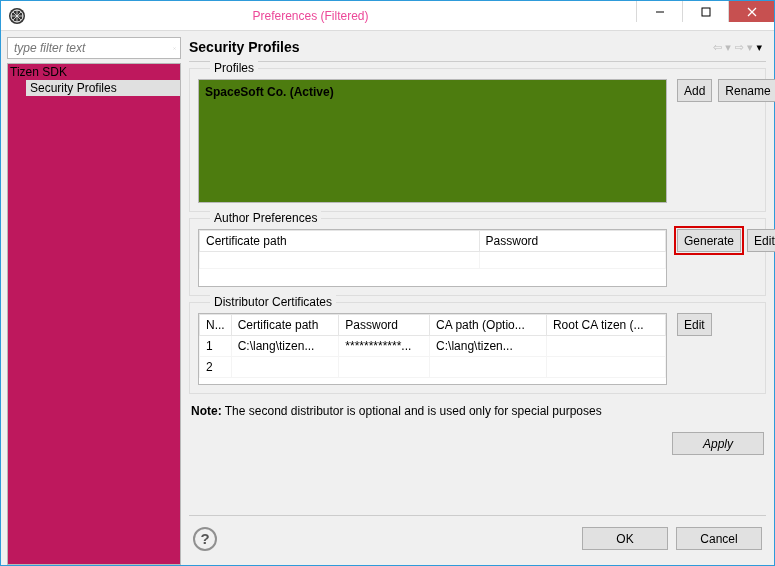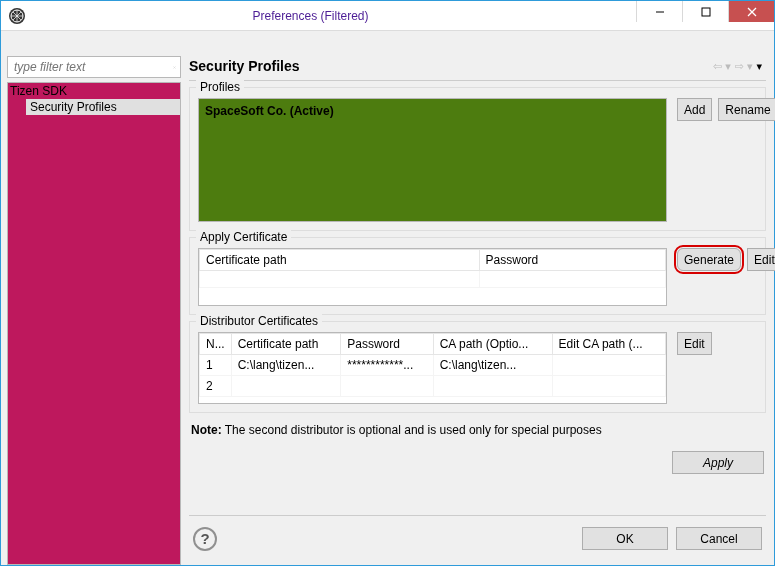--- a/index.html
+++ b/index.html
@@ -1,49 +1,49 @@
 <!DOCTYPE html>
 <html><head>
 <meta charset="utf-8">
 <style>
   * { box-sizing: border-box; font-family: "Segoe UI", Tahoma, sans-serif; font-size: 12px; }
   html, body { margin: 0; padding: 0; }
   body { background: #fff; }
   .window { width: 775px; height: 566px; border: 1px solid #2e9bda; background: #f0f0f0; display: flex; flex-direction: column; }
   .titlebar { height: 30px; background: #fff; display: flex; align-items: center; padding-left: 8px; border-bottom: 1px solid #dcdcdc; }
   .titlebar .icon { width: 16px; height: 16px; background: #333; border-radius: 50%; display: flex; align-items: center; justify-content: center; color:#fff; font-size:10px;}
-  .titlebar .title { flex: 1; text-align: center; font-size: 12px; color: #4c1d95; padding-right:40px;}
+  .titlebar .title { flex: 1; text-align: center; font-size: 12px; color: #ec4899; padding-right:40px;}
   .win-controls { display: flex; height: 21px; align-self: flex-start;}
   .win-btn { width: 46px; height: 21px; display: flex; align-items: center; justify-content: center; border-left:1px solid #d9d9d9;}
   .win-btn.close { background: #c75050; color: #fff; width:46px;}
   .win-btn svg { width: 10px; height: 10px; }
-  .content-root { flex: 1; display: flex; padding: 6px 6px 0 6px; gap: 0; background:#f0f0f0;margin-top:19px;}
+  .content-root { flex: 1; display: flex; padding: 6px 6px 0 6px; gap: 0; background:#f0f0f0;}
   .left-pane { width: 180px; display: flex; flex-direction: column; gap: 4px; padding-right:6px;}
   .filter-box { width: 100%; height: 22px; border: 1px solid #b8b8b8; background: #fff; display:flex; align-items:center; padding:0 4px;}
   .filter-box input { border: none; outline: none; flex:1; font-style: italic; color: #888; font-size:12px;}
   .filter-box .clear { width:14px; height:14px; display:flex; align-items:center; justify-content:center;}
   .tree { flex: 1; background: #be185d; border: 1px solid #b8b8b8; padding: 0; }
   .tree-item { padding: 1px 2px; cursor: default; }
   .tree-item.child { margin-left: 18px; background:#e0e0e0; padding-left:4px;}
   .right-pane { flex: 1; display: flex; flex-direction: column; border-left:0; }
   .header-row { display: flex; align-items: center; padding: 2px 6px 6px 2px; }
   .header-row h1 { font-size: 14px; font-weight: bold; margin: 0; flex:1; }
   .header-nav { display:flex; gap:4px; align-items:center;}
   .header-nav span { color:#bbb; font-size:11px;}
   .header-nav .menu-dd { color:#000;}
   .hr { border-top:1px solid #ccc; margin:0 2px;}
   .main-scroll { flex:1; padding: 6px 2px 2px 2px; display:flex; flex-direction:column; gap:6px;}
   .group { border:1px solid #ddd; padding: 10px 8px 8px 8px; position:relative; }
-  .group-label { position:absolute; top:-8px; left:6px; background:#f0f0f0; padding:0 4px; font-size:12px;}
+  .group-label { position:absolute; top:-8px; left:20px; background:#f0f0f0; padding:0 4px; font-size:12px;}
   .profiles-row { display:flex; gap:10px; }
   .profiles-list { flex:1; background:#4d7c0f; border:1px solid #b8b8b8; height:124px; padding:4px; }
   .profiles-list .entry { font-weight:bold; padding:1px 2px;}
   .btn-col { display:flex; flex-direction:row; gap:6px; width:80px;}
   button.std { height:23px; border:1px solid #adadad; background:#e1e1e1; font-size:12px; cursor:default; padding:0 6px;}
-  button.highlight { outline:2px solid #d60000; outline-offset:1px;border-radius:6px;}
+  button.highlight { outline:2px solid #d60000; outline-offset:1px;}
   .author-row { display:flex; gap:10px;}
   .auth-table { flex:1; border:1px solid #b8b8b8; background:#fff; height:58px;}
   .auth-table table, .dist-table table { width:100%; border-collapse:collapse;}
   th { text-align:left; font-weight:normal; border:1px solid #e5e5e5; padding:3px 6px; background:#fff; position:relative;}
   td { border:1px solid #f4f4f4; padding:3px 6px; height:17px;}
   .dist-row { display:flex; gap:10px;}
   .dist-table { flex:1; border:1px solid #b8b8b8; background:#fff; height:72px; overflow:hidden;}
   .note { font-size:12px; padding:4px 2px 8px 2px;}
   .note b { font-weight:bold;}
   .apply-row { display:flex; justify-content:flex-end; padding:0 2px;}
@@ -124,21 +124,21 @@
             <div class="btn-col">
               <button class="std">Add</button>
               <button class="std">Rename</button>
               <button class="std">Set Active</button>
               <button class="std">Remove</button>
             </div>
           </div>
         </div>
 
         <div class="group">
-          <span class="group-label">Apply Certificate</span>
+          <span class="group-label">Author Preferences</span>
           <div class="author-row">
             <div class="auth-table">
               <table>
                 <tbody>
                     <tr>
                   <th style="width:60%">Certificate path</th>
                   <th>Password</th>
                 </tr>
                 <tr>
                       <td></td>
@@ -158,21 +158,21 @@
           <span class="group-label">Distributor Certificates</span>
           <div class="dist-row">
             <div class="dist-table">
               <table>
                 <tbody>
                     <tr>
                   <th style="width:30px">N...</th>
                   <th>Certificate path</th>
                   <th>Password</th>
                   <th>CA path (Optio...</th>
-                  <th>Edit CA path (...</th>
+                  <th>Root CA tizen (...</th>
                 </tr>
                 <tr>
                   <td>1</td>
                   <td>C:\lang\tizen...</td>
                   <td>************...</td>
                   <td>C:\lang\tizen...</td>
                   <td></td>
                 </tr>
                 <tr>
                   <td>2</td>

